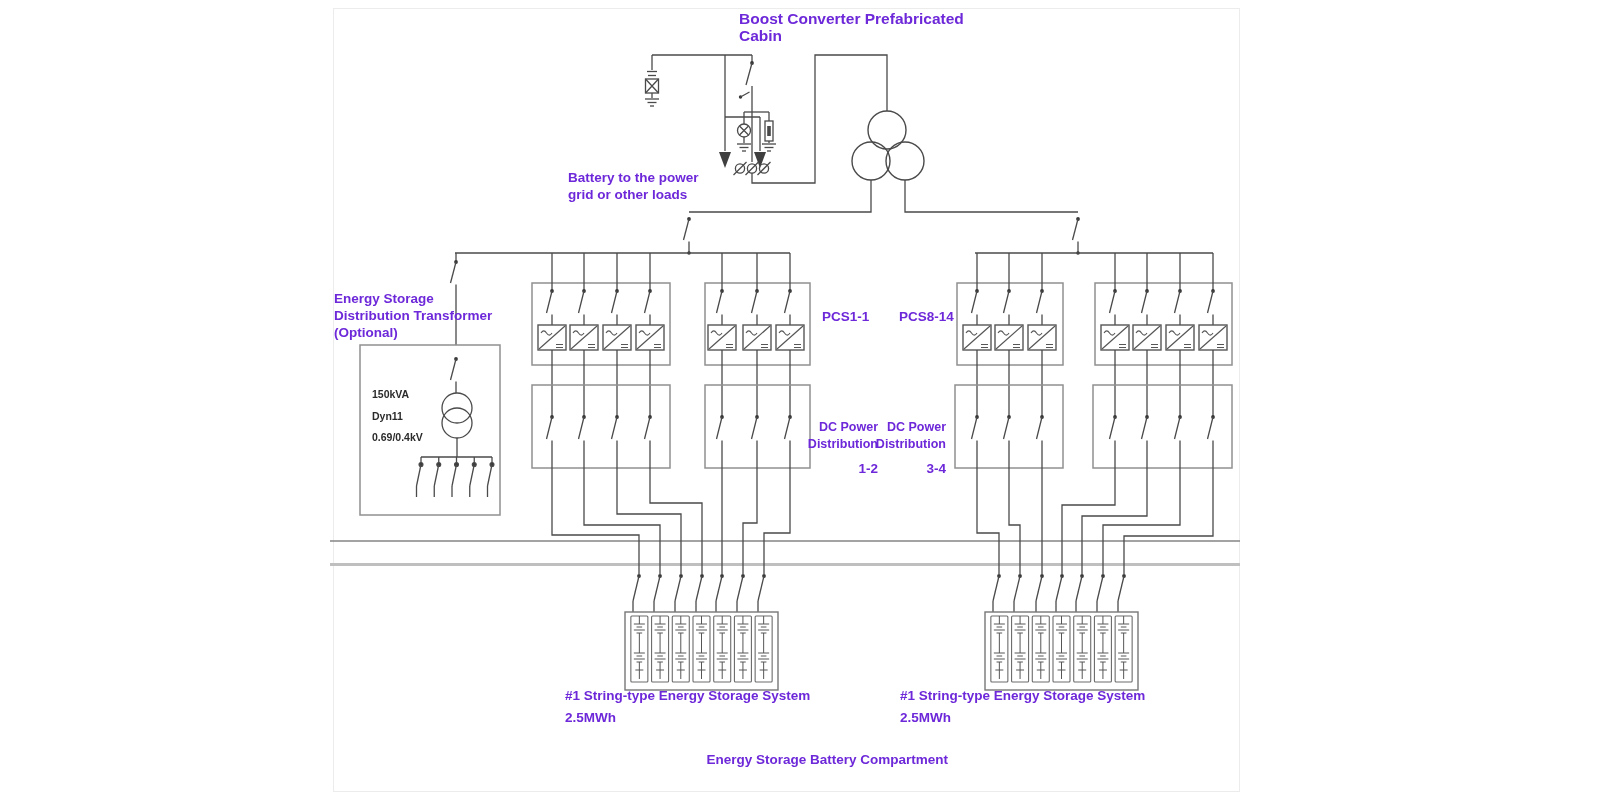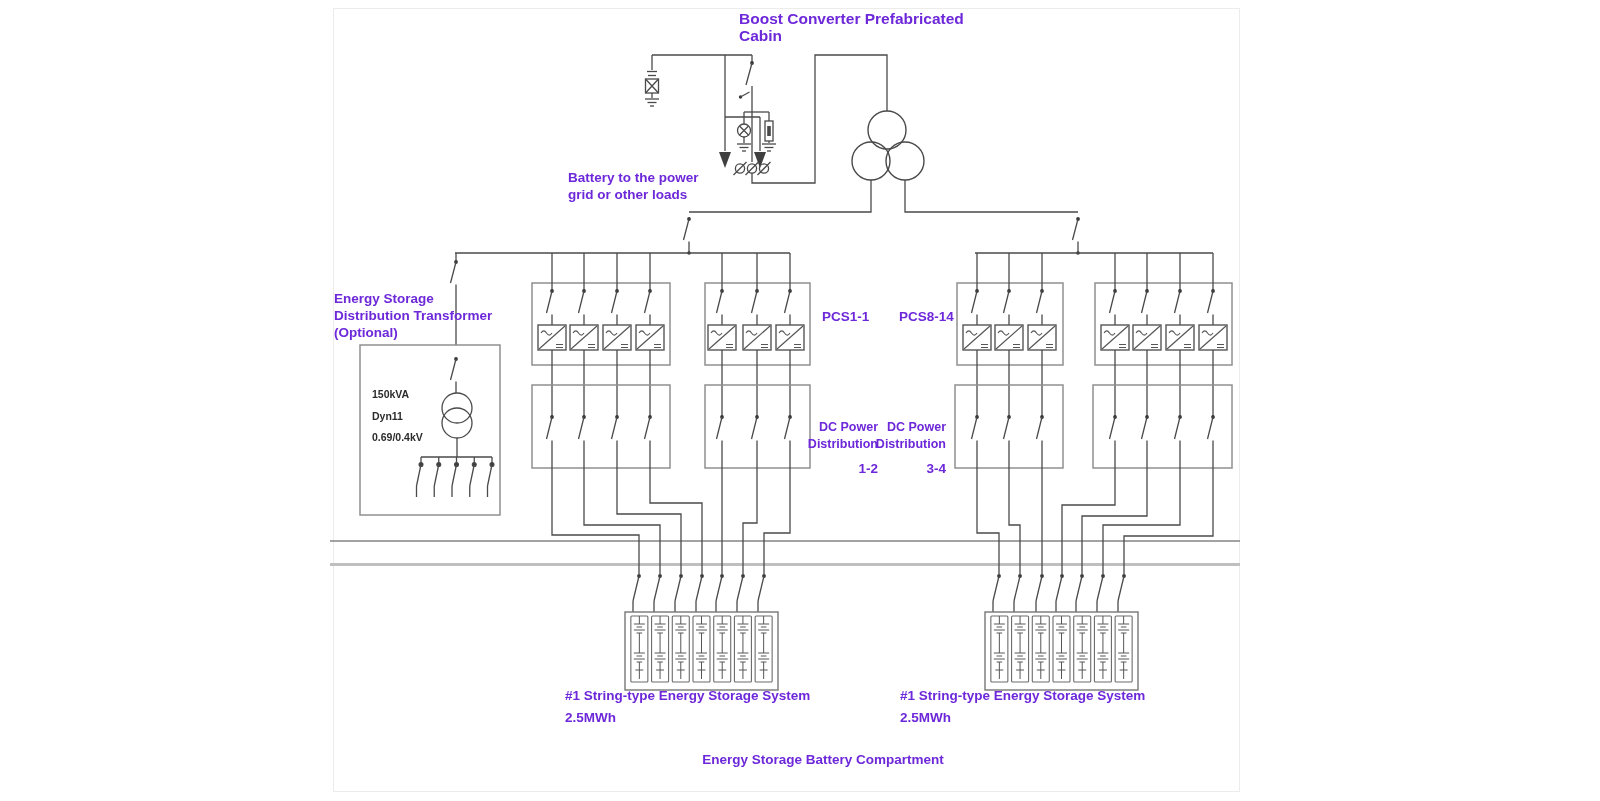--- a/index.html
+++ b/index.html
@@ -17,21 +17,21 @@
   .pcsl{left:822px;top:309px;font-size:13.5px;}
   .pcsr{left:899px;top:309px;font-size:13.5px;}
   .dclbl{width:72px;text-align:right;font-size:12.5px;line-height:17px;top:419px;}
   .dclbl .rng{font-size:13.5px;margin-top:7px;}
   .dcleft{left:806px;}
   .dcright{left:874px;}
   .batlbl{width:270px;font-size:13.5px;line-height:16px;top:688px;}
   .batlbl .cap{margin-top:6px;}
   .bat1{left:565px;}
   .bat2{left:900px;}
-  .compartment{left:698px;top:752px;width:250px;text-align:center;font-size:13.5px;}
+  .compartment{left:698px;top:752px;width:250px;text-align:right;font-size:13.5px;}
 </style>
 </head>
 <body>
 
 <div id="stage">
 
   <svg id="diagram-svg" width="1600" height="801" viewBox="0 0 1600 801">
 
     <rect x="333.5" y="8.5" width="906" height="783" fill="#ffffff" stroke="#ececec" stroke-width="1"></rect>
 

